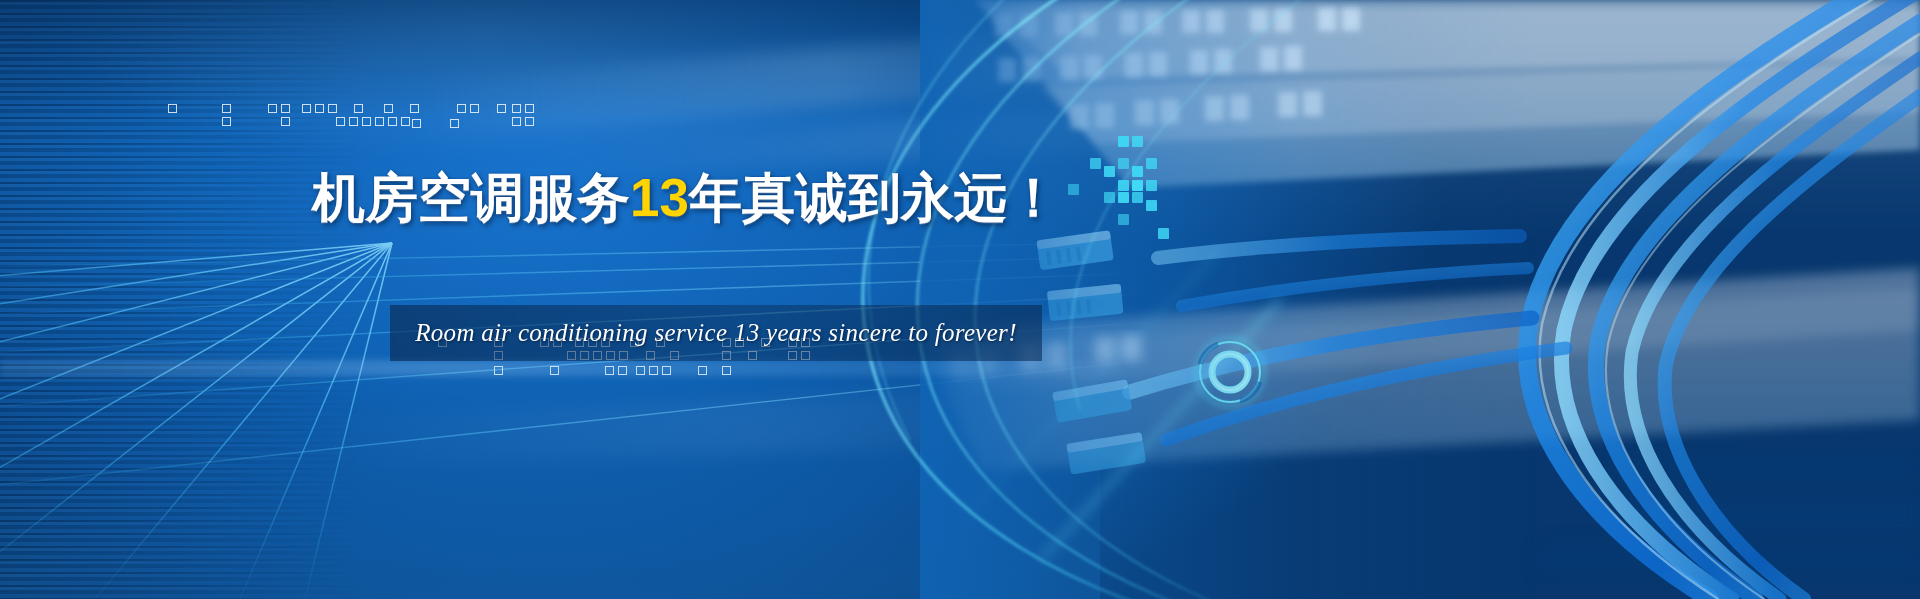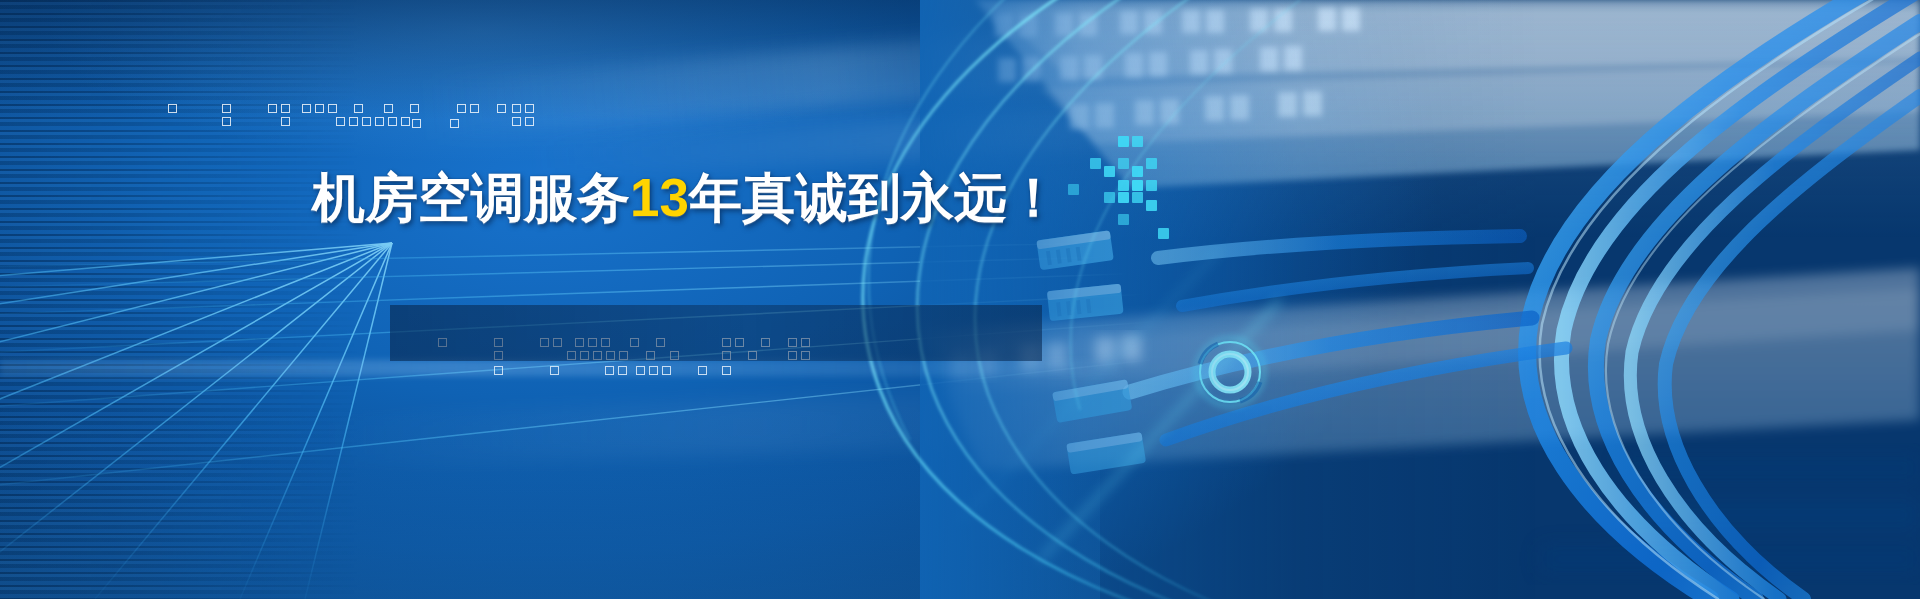--- a/index.html
+++ b/index.html
@@ -475,15 +475,16 @@
   </div>
 
   <div class="botband"></div>
 
   <div class="textblock">
     <div class="title">
       <span>机房空调服务</span><span class="hl">13</span><span>年真诚到永远！</span>
     </div>
 
     <div class="sub-band"></div>
+    <div class="subtitle">Room air conditioning service 13 years sincere to forever!</div>
   </div>
 
 </div>
 
 </body></html>

